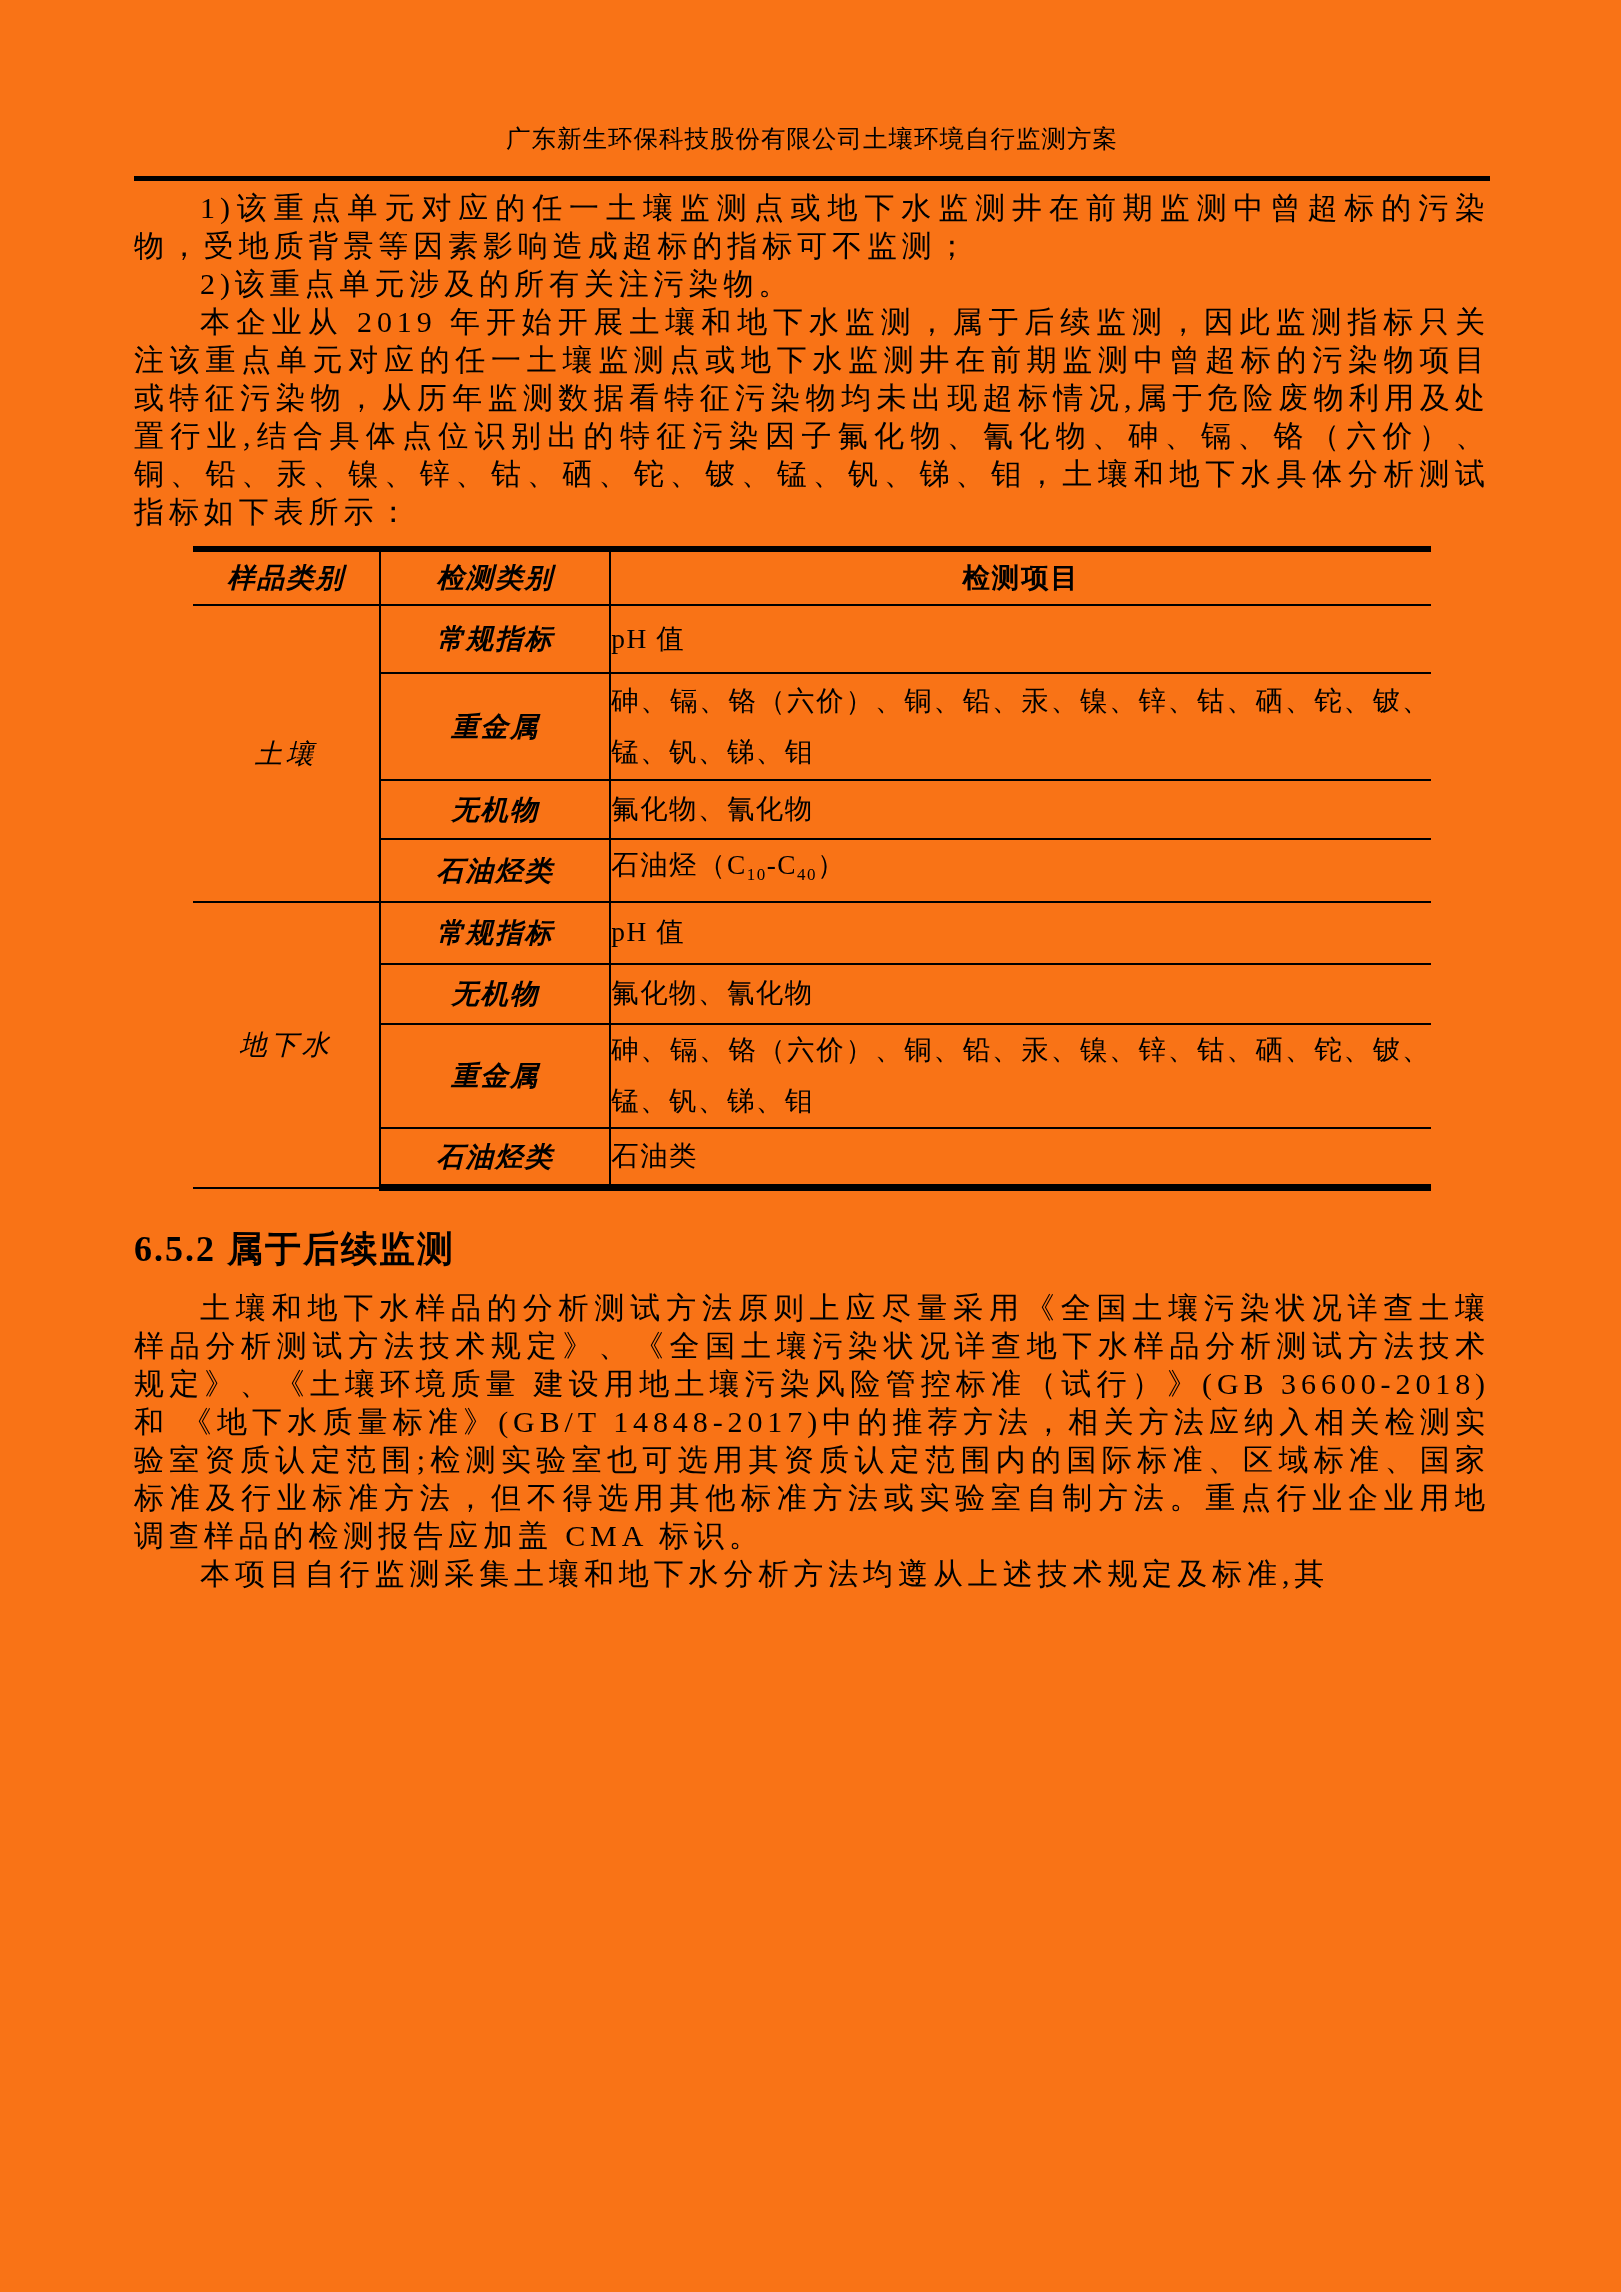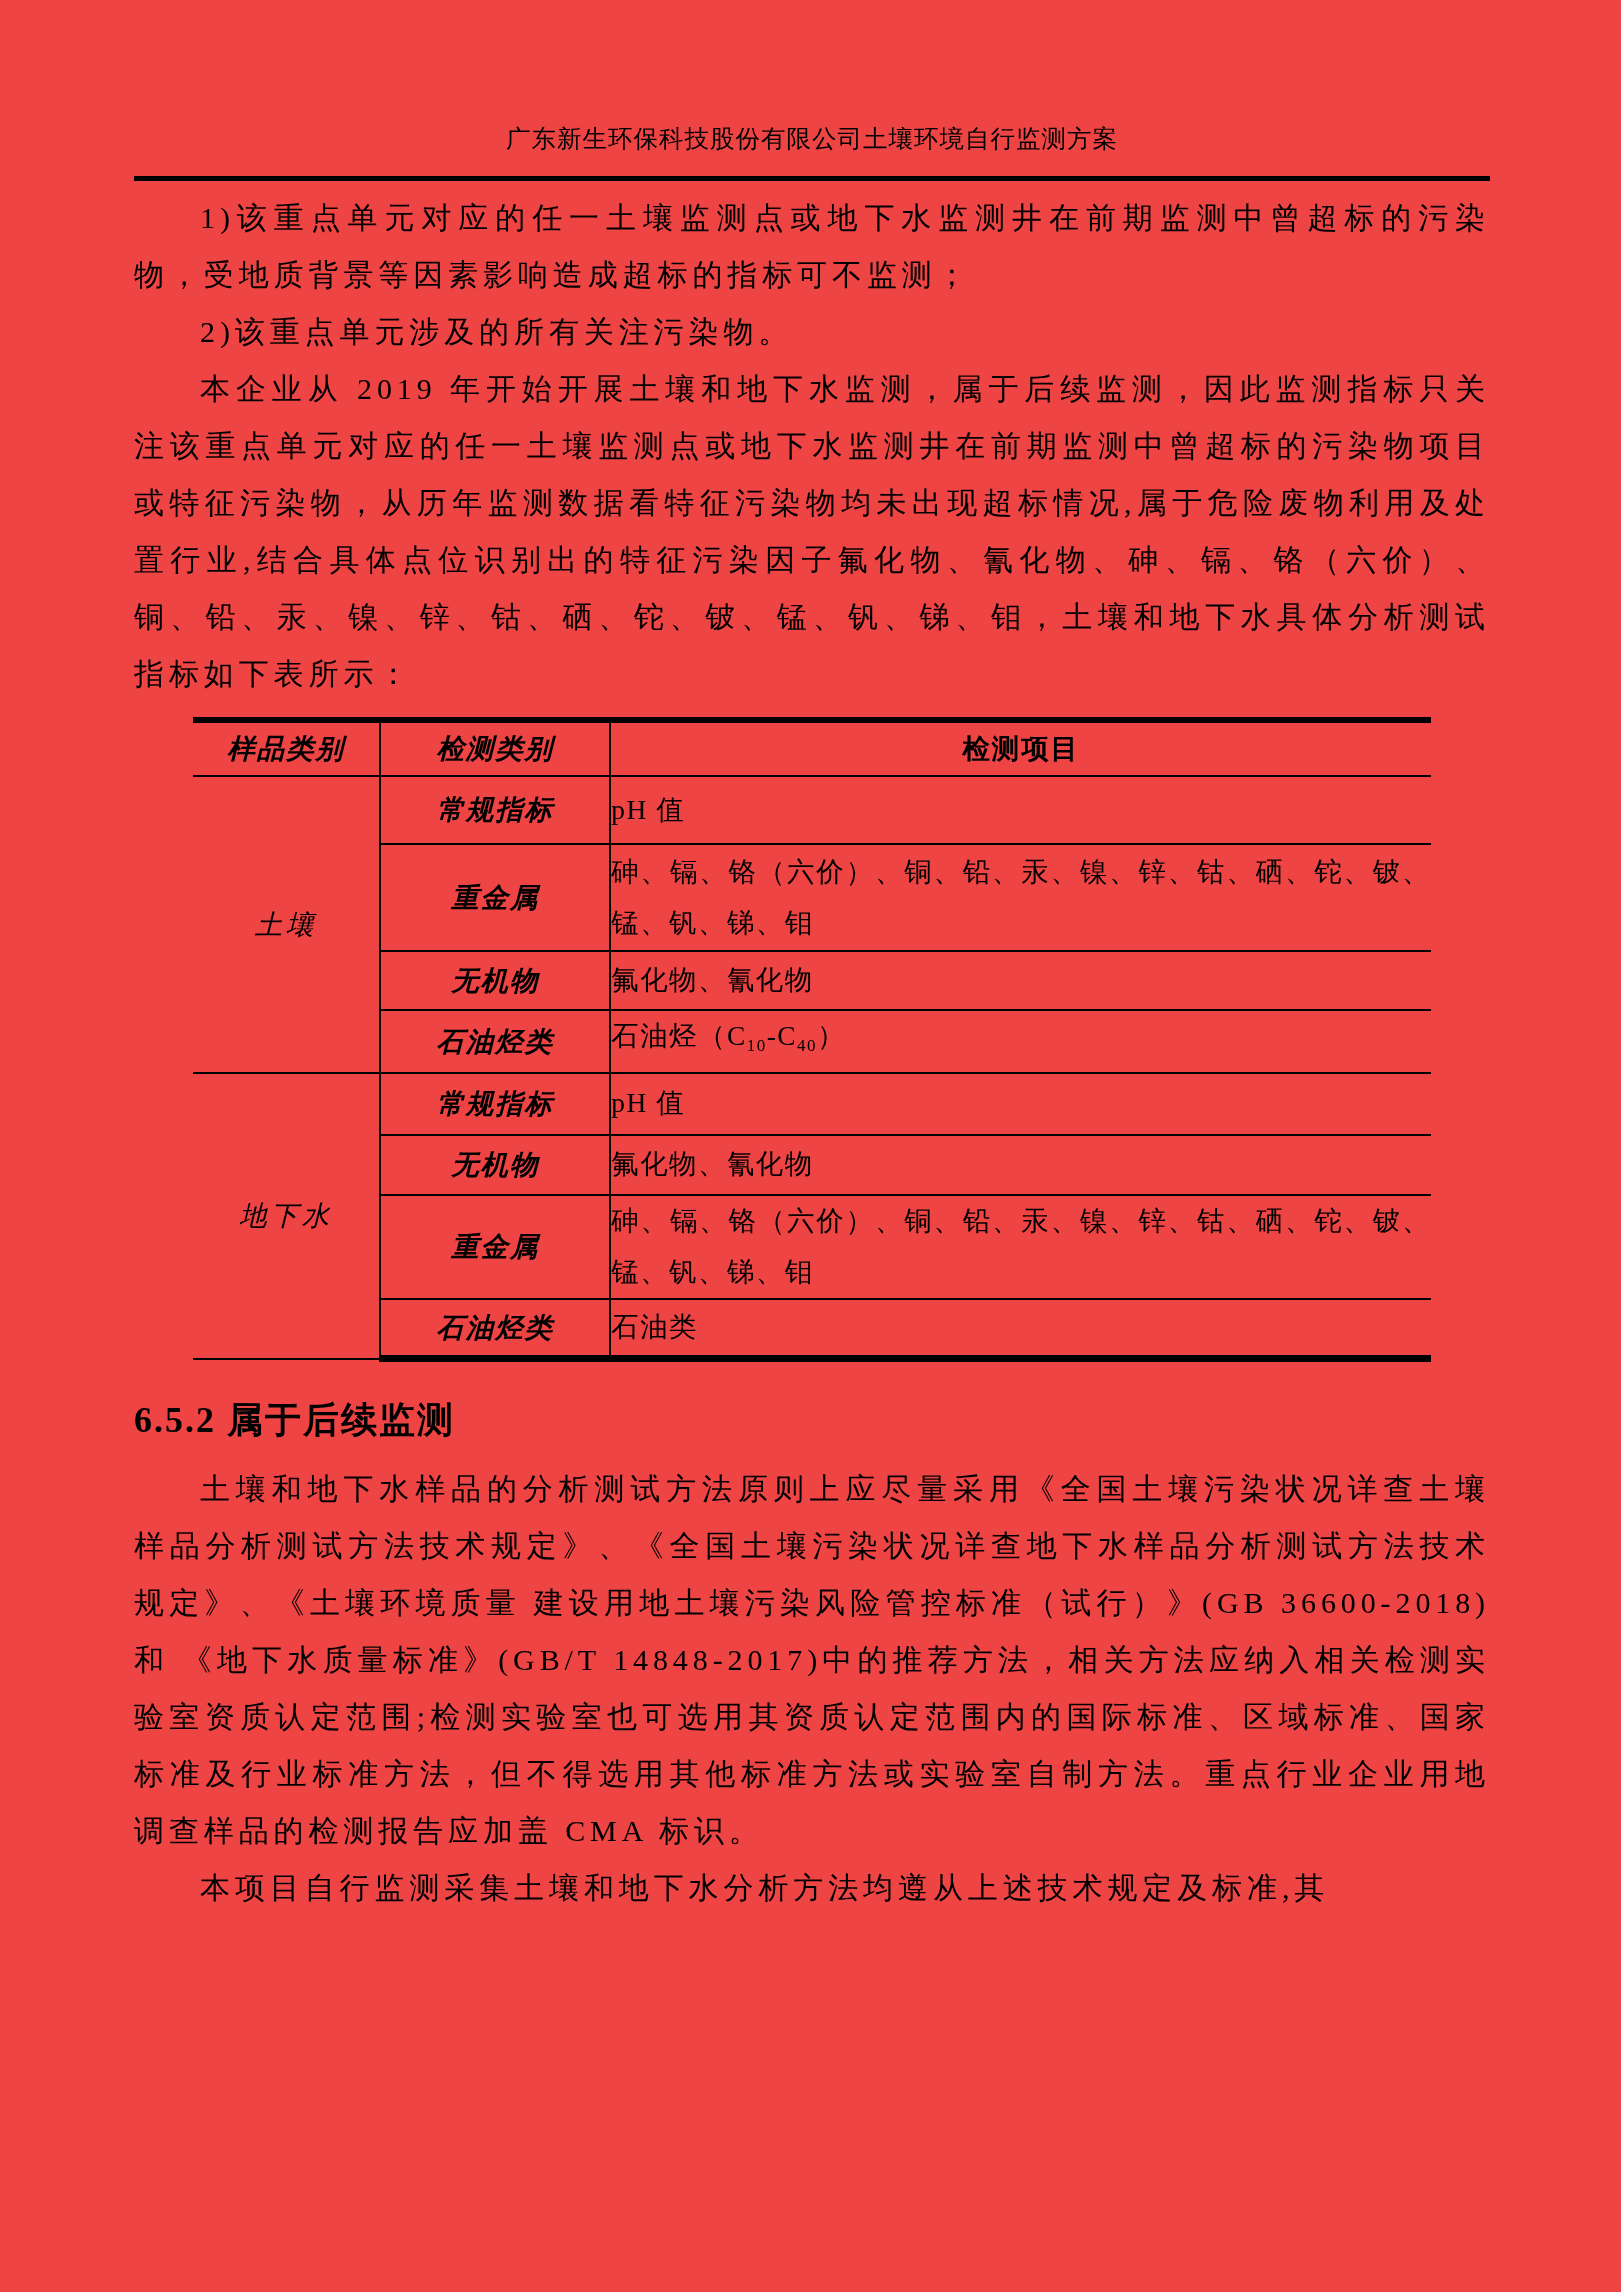--- a/index.html
+++ b/index.html
@@ -1,21 +1,21 @@
 <!DOCTYPE html>
 <html><head>
 <meta charset="utf-8">
 <style>
   html, body { margin: 0; padding: 0; background: #e8e8e8; }
   .page {
     position: relative;
     width: 1621px;
     height: 2293px;
     margin: 0 auto;
-    background: #ef4444;
+    background: #f97316;
     color: #000000;
     font-family: "Liberation Serif", "DejaVu Serif", serif;
     box-sizing: border-box;
     padding: 0 131px 0 134px;
     overflow: hidden;
   }
   .doc-header {
     margin-top: 123px;
     text-align: center;
     font-size: 24.5px;
@@ -25,21 +25,21 @@
   .header-rule {
     margin-top: 21.6px;
     border: none;
     border-top: 5.9px solid #000;
     width: 100%;
   }
   .body-block { margin-top: 5.9px; }
   .para {
     margin: 0;
     font-size: 30px;
-    line-height: 57px;
+    line-height: 38px;
     letter-spacing: 4.9px;
     text-align: justify;
     text-indent: 2.2em;
   }
   .table-title {
     margin-top: 9.8px;
     text-align: center;
     font-weight: bold;
     font-size: 27.4px;
     letter-spacing: 2px;

